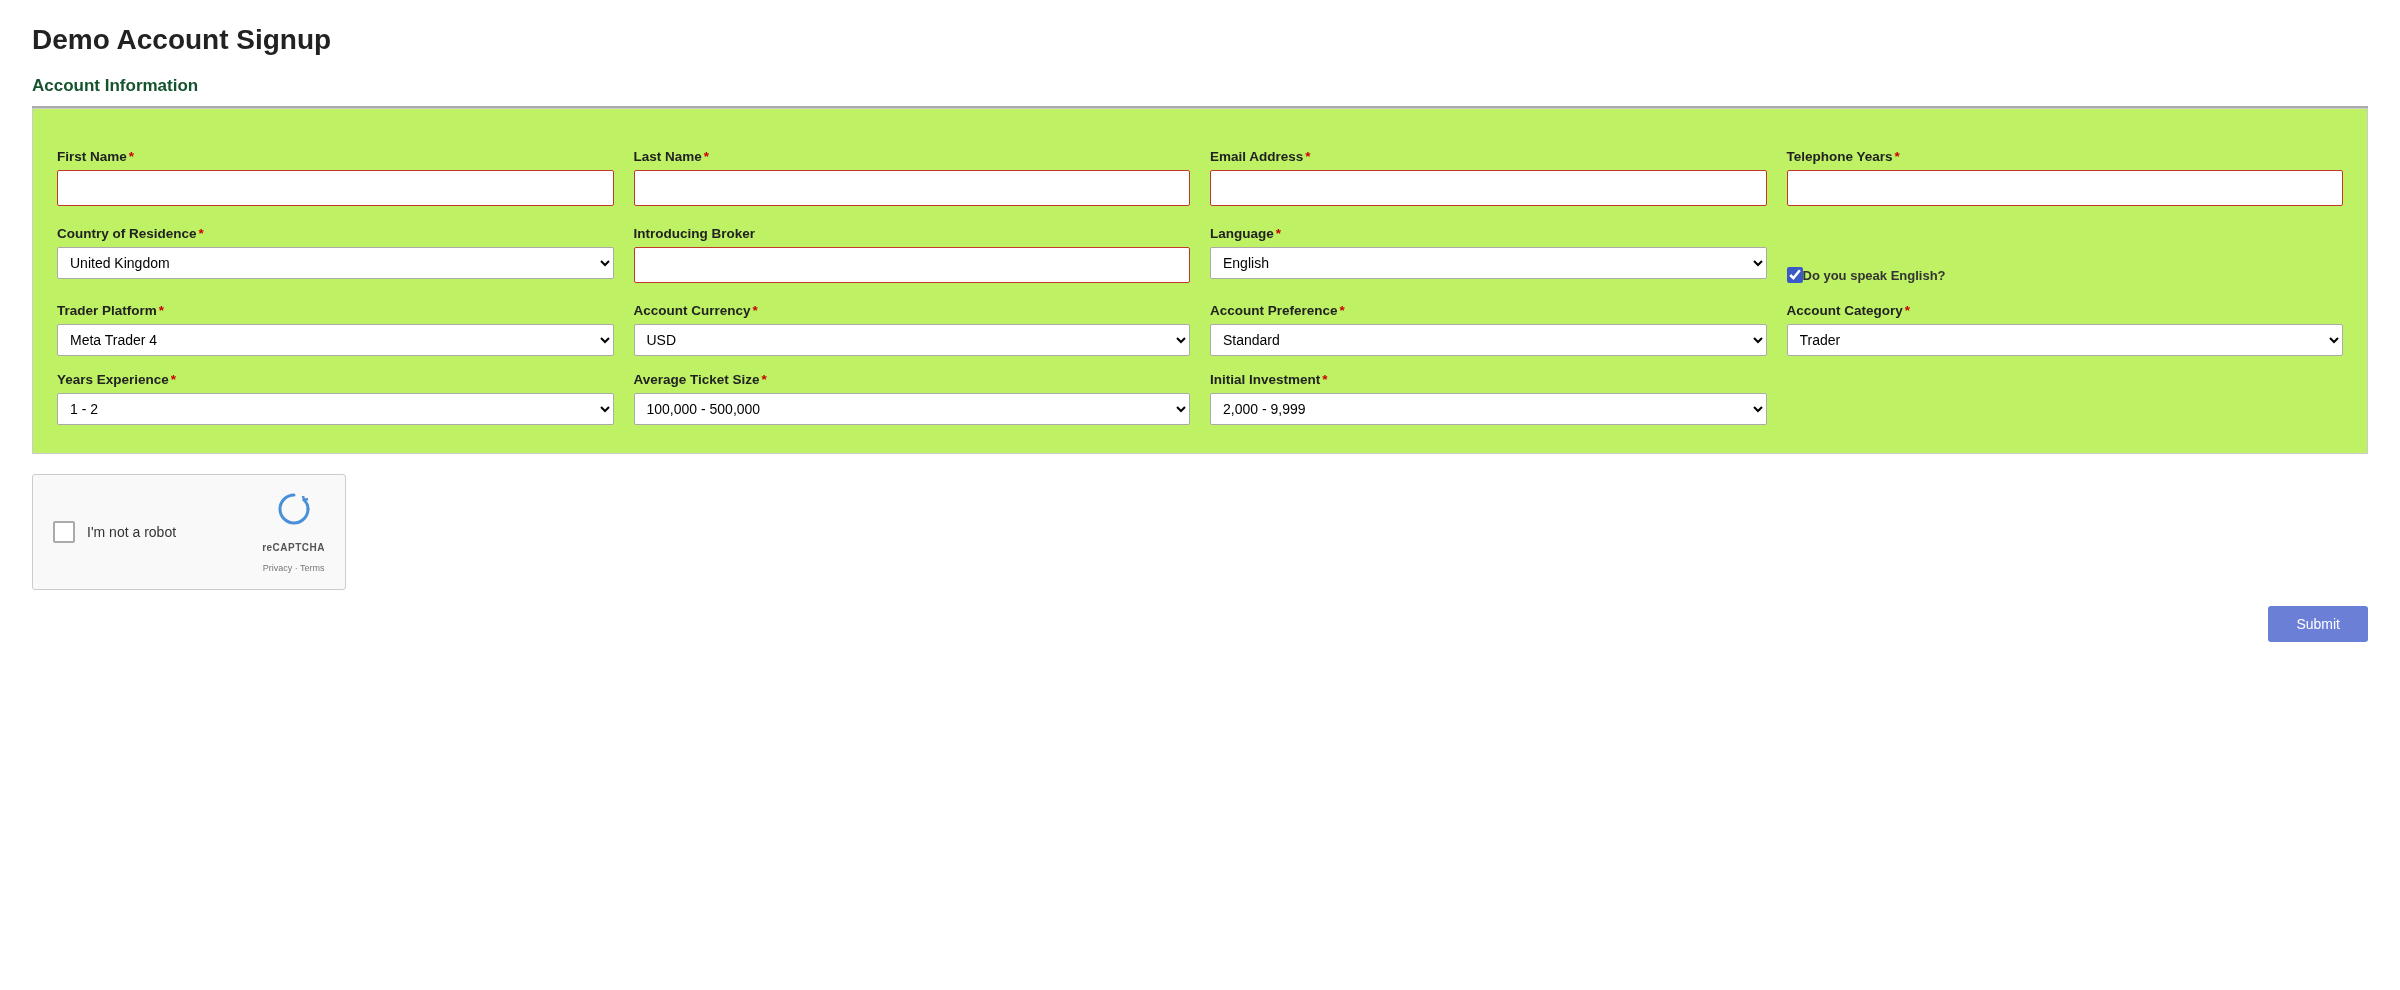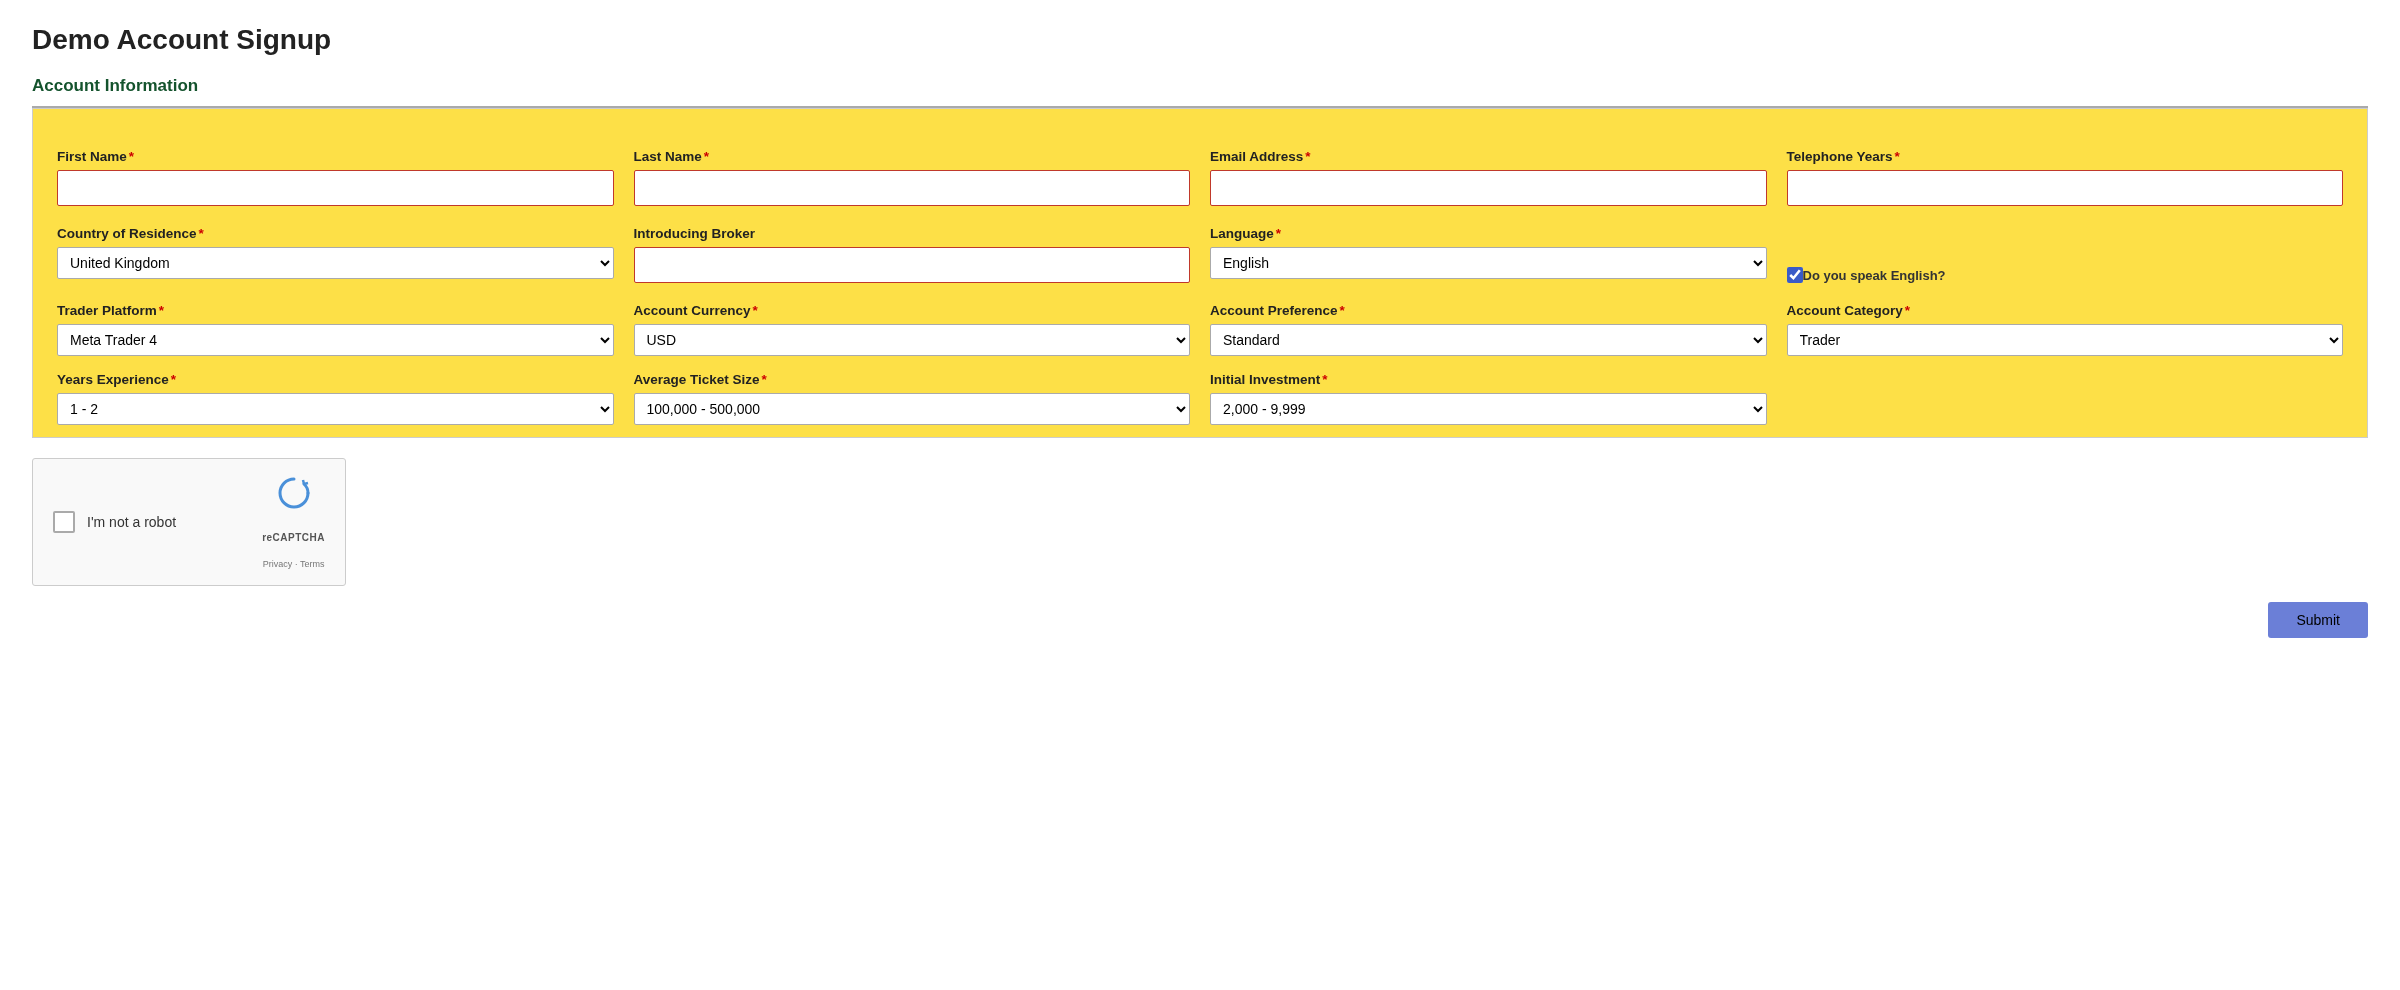--- a/index.html
+++ b/index.html
@@ -30,23 +30,23 @@
       color: #14532d;
     }
 
     .section-divider {
       border: none;
       border-top: 2px solid #aaa;
       margin-bottom: 0;
     }
 
     .account-info-box {
-      background: #fde047;
+      background: #bef264;
       border: 1px solid #ccc;
-      padding: 24px 24px 12px 24px;
+      padding: 24px 24px 28px 24px;
       margin-bottom: 20px;
     }
 
     .form-group {
       display: flex;
       flex-direction: column;
       gap: 6px;
     }
 
     .form-group label {
@@ -133,21 +133,21 @@
 
     .captcha-label {
       font-size: 14px;
       color: #333;
     }
 
     .captcha-right {
       display: flex;
       flex-direction: column;
       align-items: center;
-      gap: 16px;
+      gap: 10px;
     }
 
     .captcha-icon {
       font-size: 28px;
       color: #4a90d9;
       line-height: 1;
     }
 
     .captcha-brand {
       font-size: 10px;
@@ -162,21 +162,21 @@
     }
 
     .submit-row {
       display: flex;
       justify-content: flex-end;
       margin-top: 8px;
     }
 
     .submit-btn {
       background: #6b7fd7;
-      color: #000000;
+      color: #ffffff;
       border: none;
       padding: 10px 28px;
       font-size: 14px;
       border-radius: 3px;
       cursor: pointer;
       font-weight: normal;
     }
 
     .form-row {
       display: grid;

